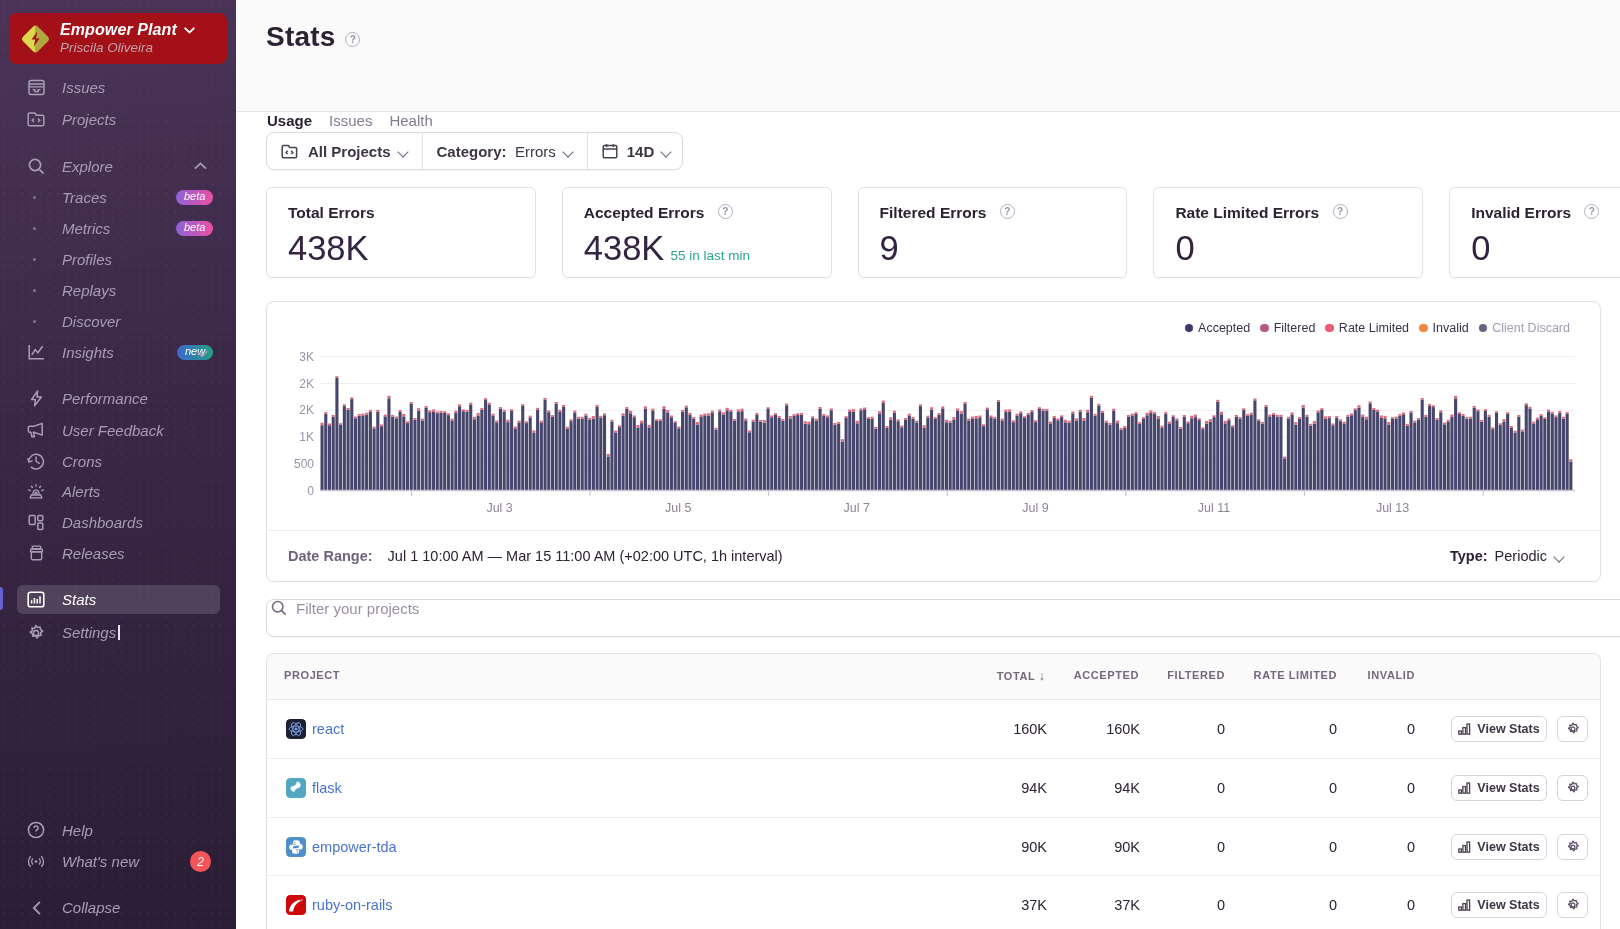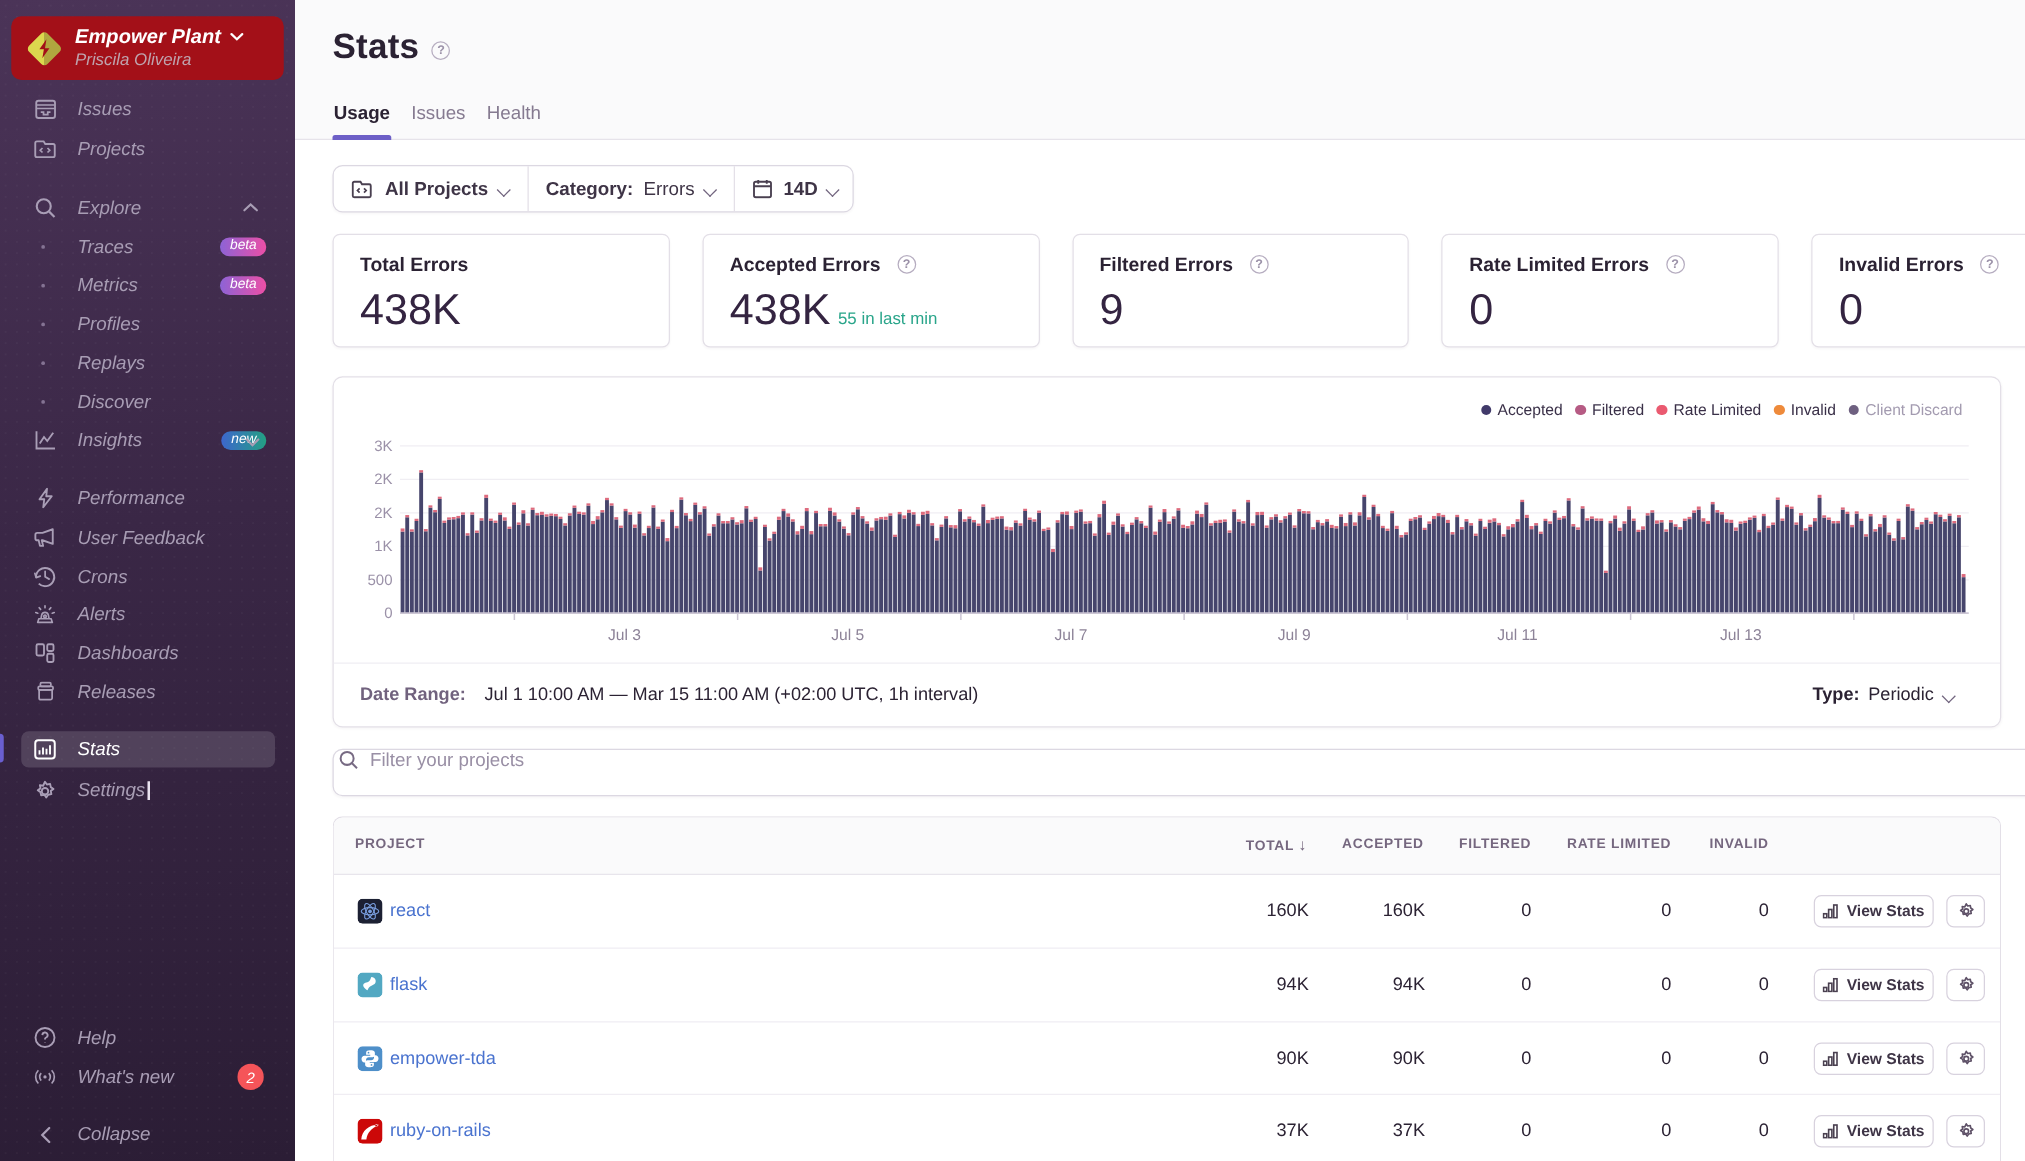--- a/index.html
+++ b/index.html
@@ -41,21 +41,21 @@
 .caret { position:absolute; left:120px; top:-7px; width:1.5px; height:15px; background:#e9e2ef; }
 
 .main { position:absolute; left:236px; top:0; width:1384px; height:929px; background:#fff; }
 .pagehead { position:absolute; left:0; top:0; width:1384px; height:112px; background:#fafafb; border-bottom:1px solid #e6e3ea; }
 .h1 { position:absolute; left:30px; top:21px; font-size:28px; font-weight:700; color:#2b2233; letter-spacing:.2px; }
 .qmark {
   display:inline-block; width:15px; height:15px; border:1px solid #b6adc0; border-radius:50%;
   color:#9b91a8; font-size:10px; font-weight:700; text-align:center; line-height:14px; vertical-align:3px; margin-left:9px;
 }
 .tabs { position:absolute; left:31px; top:82px; display:flex; gap:17px; }
-.tab { font-size:15px; color:#857a90; padding-bottom:13px; position:relative; }
+.tab { font-size:15px; color:#857a90; padding-bottom:13px; position:relative;margin-top:30px; }
 .tab.active { color:#2b2233; font-weight:600; }
 .tab.active:after { content:""; position:absolute; left:-1px; right:-1px; bottom:0; height:4px; background:#6d5fc7; border-radius:2px 2px 0 0; }
 
 .filterbar {
   position:absolute; left:30px; top:132px; height:38px; width:417px;
   background:#fff; border:1px solid #dcd8e2; border-radius:8px;
   display:flex; align-items:center; font-size:15px; color:#3e3446;
   box-shadow:0 1px 2px rgba(43,34,51,0.04);
 }
 .fseg { display:flex; align-items:center; padding:0 14px; height:100%; white-space:nowrap; }

